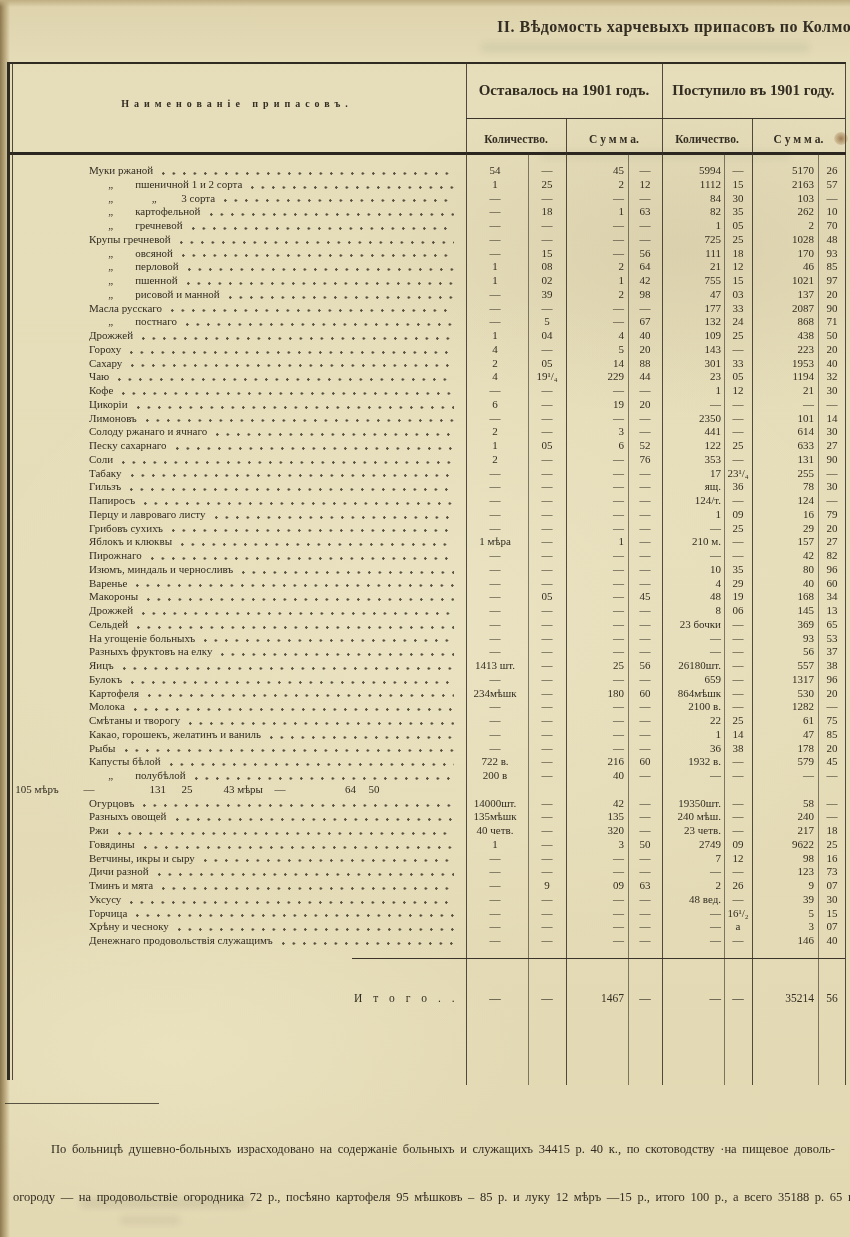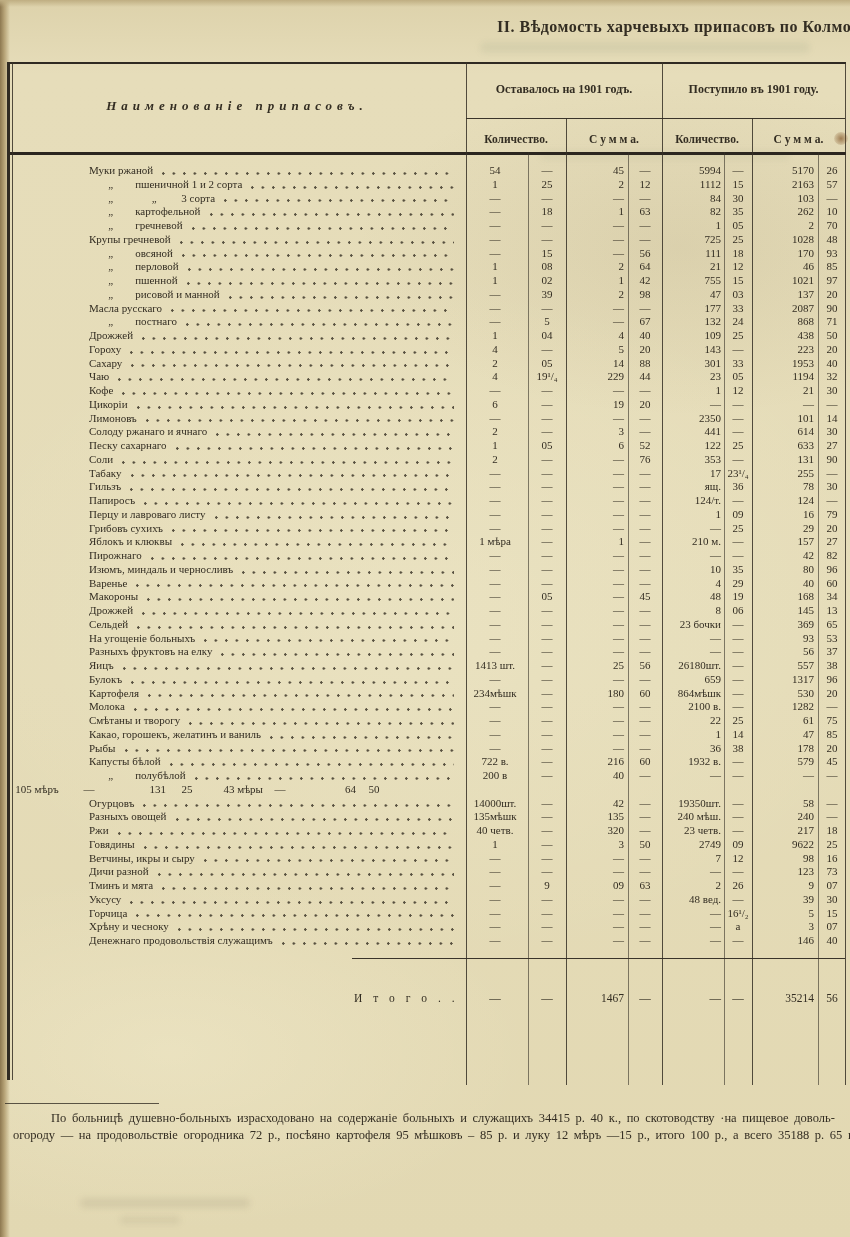--- a/index.html
+++ b/index.html
@@ -30,22 +30,22 @@
   .table{position:absolute;left:8px;top:62px;width:842px;height:1023px;}
   .hl,.vl{position:absolute;background:#3a342a;}
   .hl{height:1px;}
   .hl.top{left:0;top:0;width:838px;height:2px;background:#2f2a22;}
   .hl.groupdiv{left:458px;top:56px;width:379px;}
   .hl.thick{left:0;top:90px;width:838px;height:3px;background:#2b261f;}
   .hl.partial{left:344px;top:896px;width:493px;}
   .vl{width:1px;background:rgba(54,48,38,.85);}
 
   .h-name{position:absolute;left:0;top:36px;width:458px;text-align:center;
-    font-size:13px;font-weight:bold;letter-spacing:5px;font-style:italic;}
-  .h-group{position:absolute;top:20px;font-size:12px;font-weight:bold;text-align:center;}
+    font-size:10px;font-weight:bold;letter-spacing:5px;}
+  .h-group{position:absolute;top:20px;font-size:15px;font-weight:bold;text-align:center;}
   .g1{left:458px;width:196px;}
   .g2{left:654px;width:183px;}
   .h-sub{position:absolute;top:71px;font-size:11.5px;font-weight:bold;text-align:center;white-space:pre;}
   .su1{left:458px;width:100px;}
   .su2{left:558px;width:96px;}
   .su3{left:654px;width:90px;}
   .su4{left:744px;width:93px;}
 
   .rows{position:absolute;left:0;top:102px;width:838px;}
   .row{display:flex;height:13.75px;line-height:13.6px;font-size:11px;}
@@ -68,21 +68,21 @@
     font-size:11.5px;line-height:16px;}
   .total-label{position:absolute;left:346px;top:0;letter-spacing:4px;font-size:11.5px;}
   .total-cells{position:absolute;left:458px;top:0;width:380px;display:flex;}
 
   .stain{position:absolute;left:826px;top:70px;width:14px;height:13px;border-radius:50%;
     background:radial-gradient(circle,rgba(122,74,28,.65),rgba(122,74,28,.15) 70%,transparent);}
 
   .left-rule{position:absolute;left:5px;top:1103px;width:154px;height:1px;background:rgba(54,48,38,.8);}
   .footer{position:absolute;left:13px;top:1110px;width:837px;overflow:hidden;
     font-size:12.5px;line-height:16.5px;word-spacing:2.5px;}
-  .fl{white-space:nowrap;}
+  .fl{white-space:nowrap;margin-top:31px;}
   .fl.l1{text-indent:38px;}
 </style>
 </head>
 <body>
 
 <div class="page">
   <div class="edge-left"></div>
   <div class="edge-top"></div>
   <div class="smudge sm1"></div>
   <div class="smudge sm2"></div>

